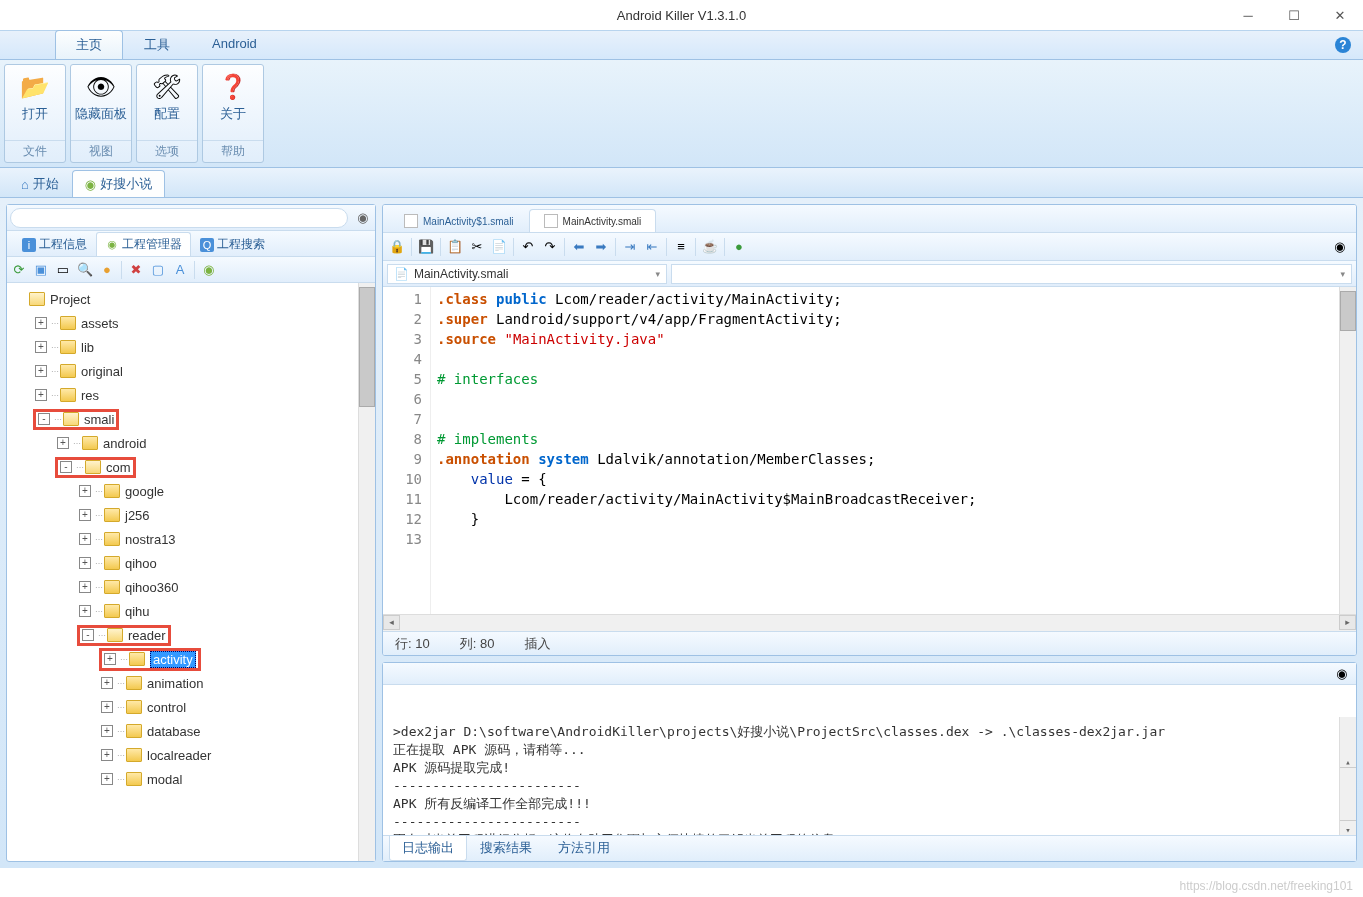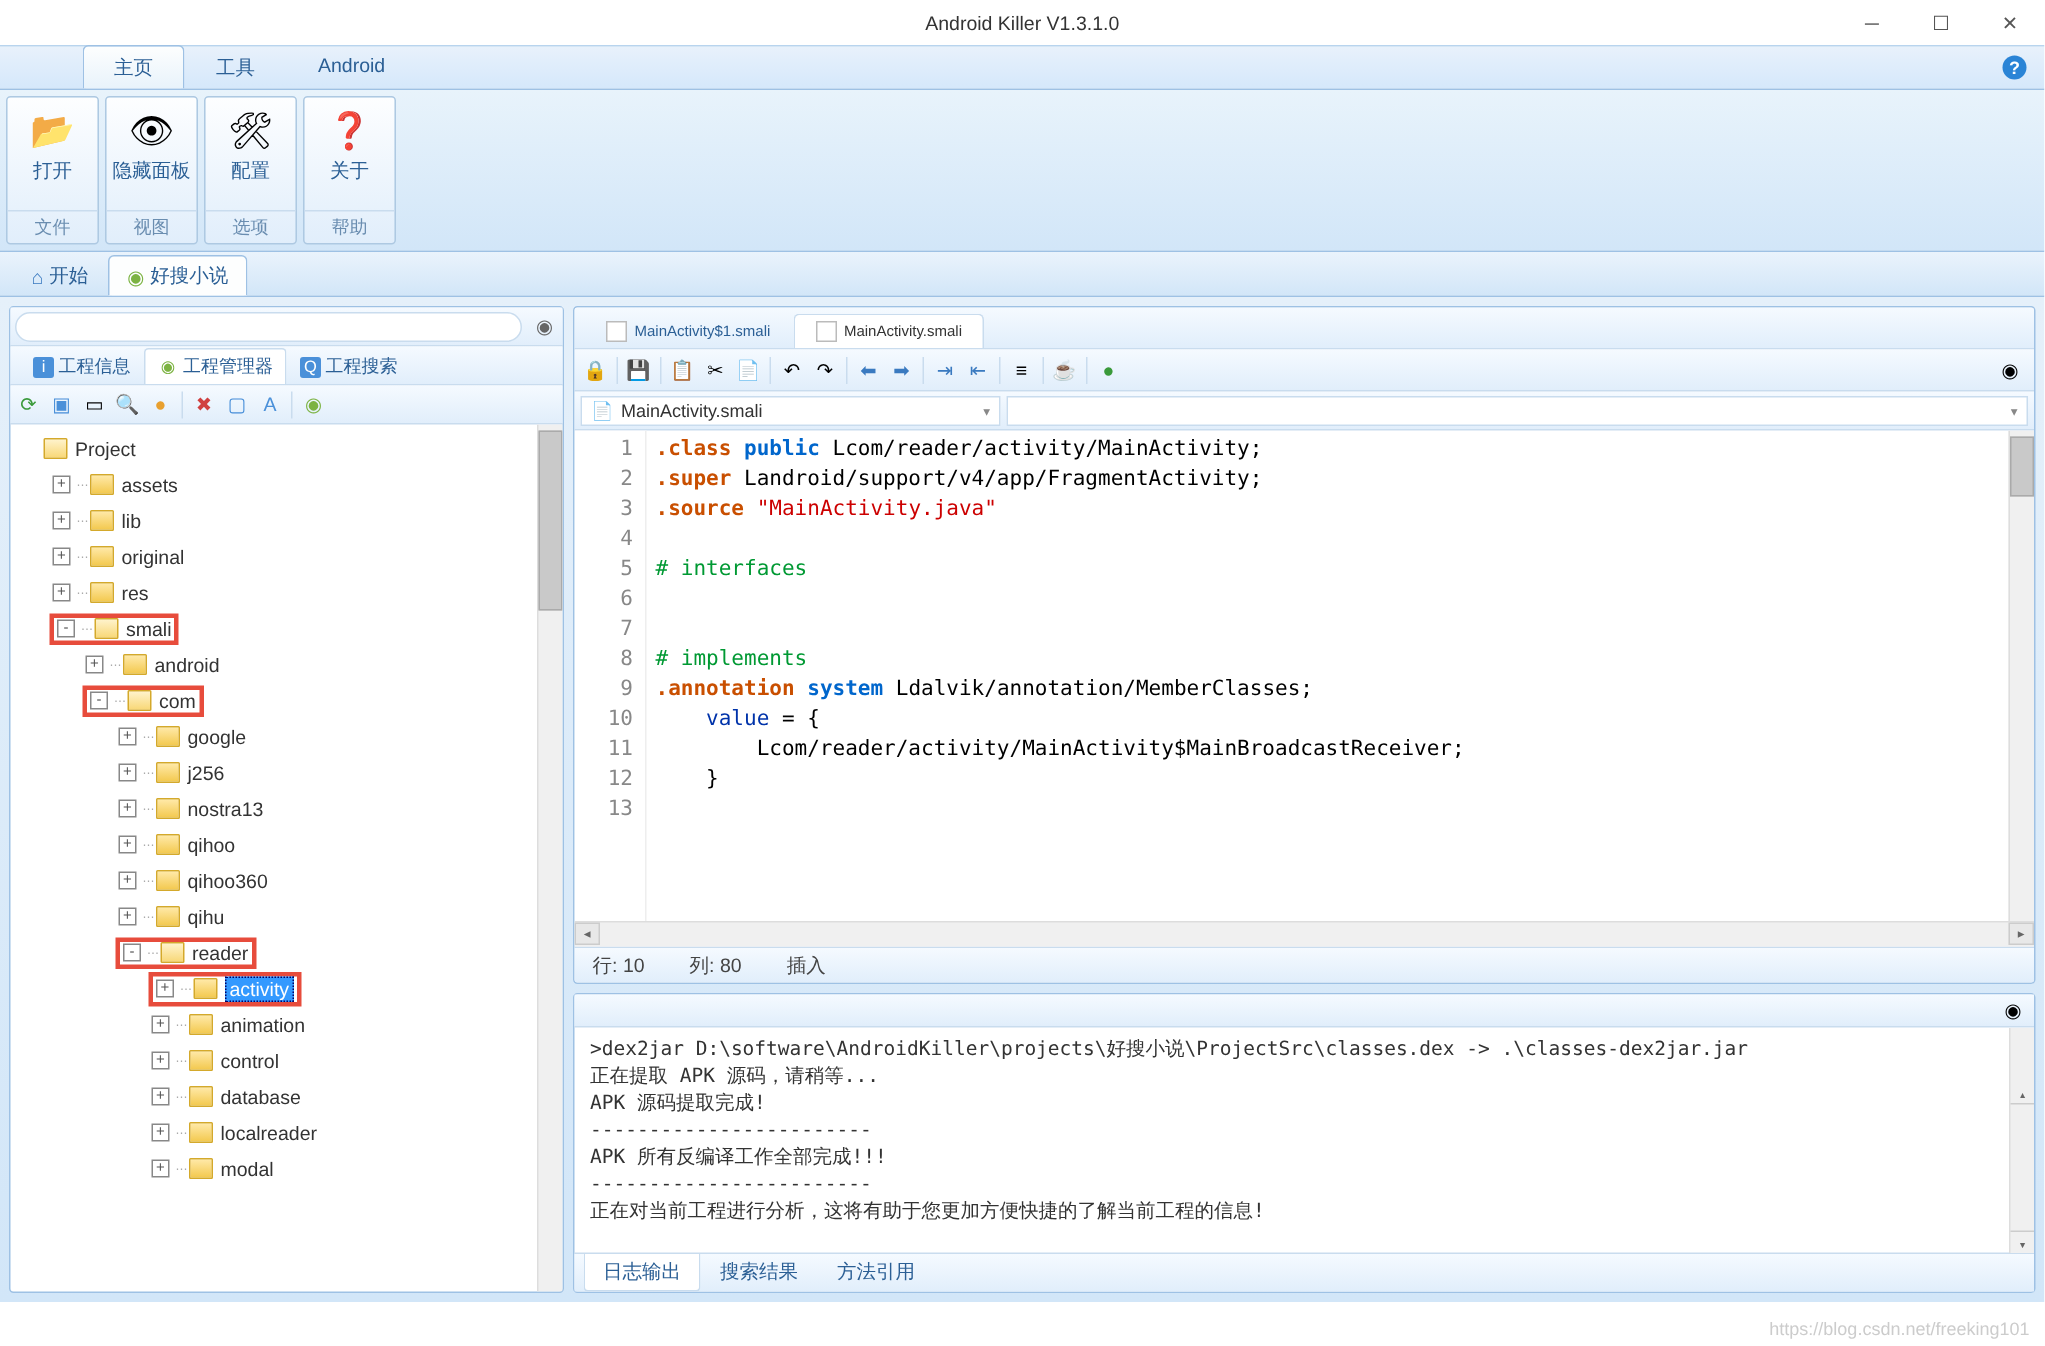--- a/index.html
+++ b/index.html
@@ -85,21 +85,21 @@
 .com { color: #009933; }
 .id { color: #0033aa; }
 
 .ed-status { height: 24px; background: linear-gradient(#f5faff,#e1eefb); border-top: 1px solid #c9dcee; display: flex; align-items: center; padding: 0 12px; font-size: 13px; color: #444; gap: 30px;}
 .hscroll { height:17px; background:#f0f0f0; border-top:1px solid #ddd; position:relative;}
 .hs-btn { position:absolute; width:17px; height:15px; top:0; background:#e8e8e8; border:1px solid #ccc; text-align:center; font-size:9px; color:#666;line-height:13px;}
 
 
 .console-pane { height: 200px; border: 1px solid #9ec1e4; border-radius: 3px; background: #fff; display: flex; flex-direction: column; }
 .con-top { height: 22px; background: linear-gradient(#f5faff,#e1eefb); border-bottom: 1px solid #c9dcee; display:flex; justify-content:flex-end; align-items:center; padding:0 6px;}
-.con-body { flex: 1; padding: 6px 10px; font-family: Consolas, "Microsoft YaHei", monospace; font-size: 13px; color: #333; overflow: auto; position:relative;}
+.con-body { flex: 1; padding: 6px 10px; font-family: Consolas, "Microsoft YaHei", monospace; font-size: 13px; color: #333; overflow: auto; position:relative;margin-top:32px;}
 .con-body div { line-height: 18px; white-space: pre-wrap; }
 .con-tabs { height: 26px; background: linear-gradient(#f5faff,#e1eefb); border-top: 1px solid #c9dcee; display: flex; align-items: flex-start; padding-left: 6px; }
 .con-tab { padding: 3px 12px; font-size: 13px; color: #2b5f95; border: 1px solid transparent; border-top: none; border-radius: 0 0 3px 3px; }
 .con-tab.active { background: #fff; border-color: #c9dcee; }
 
 .watermark { position: absolute; right: 10px; bottom: 4px; font-size: 12px; color: #ccc; }
 </style>
 </head>
 <body>
 

